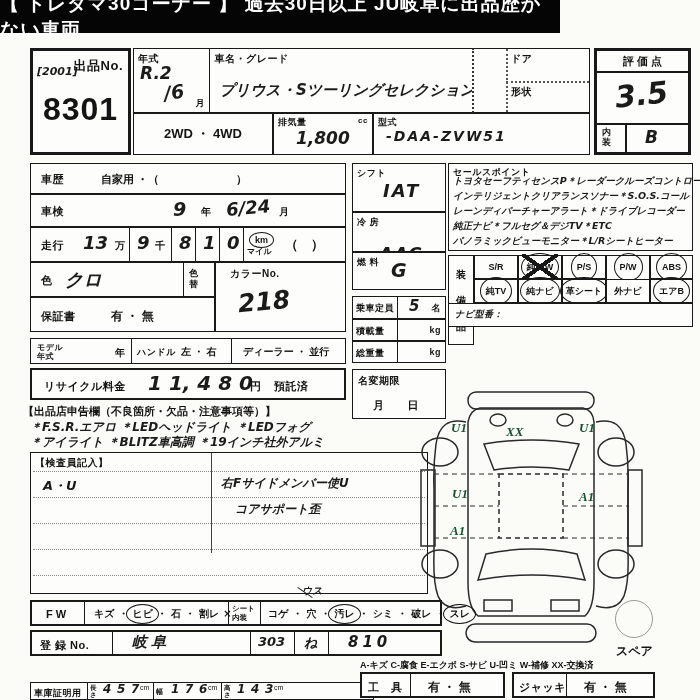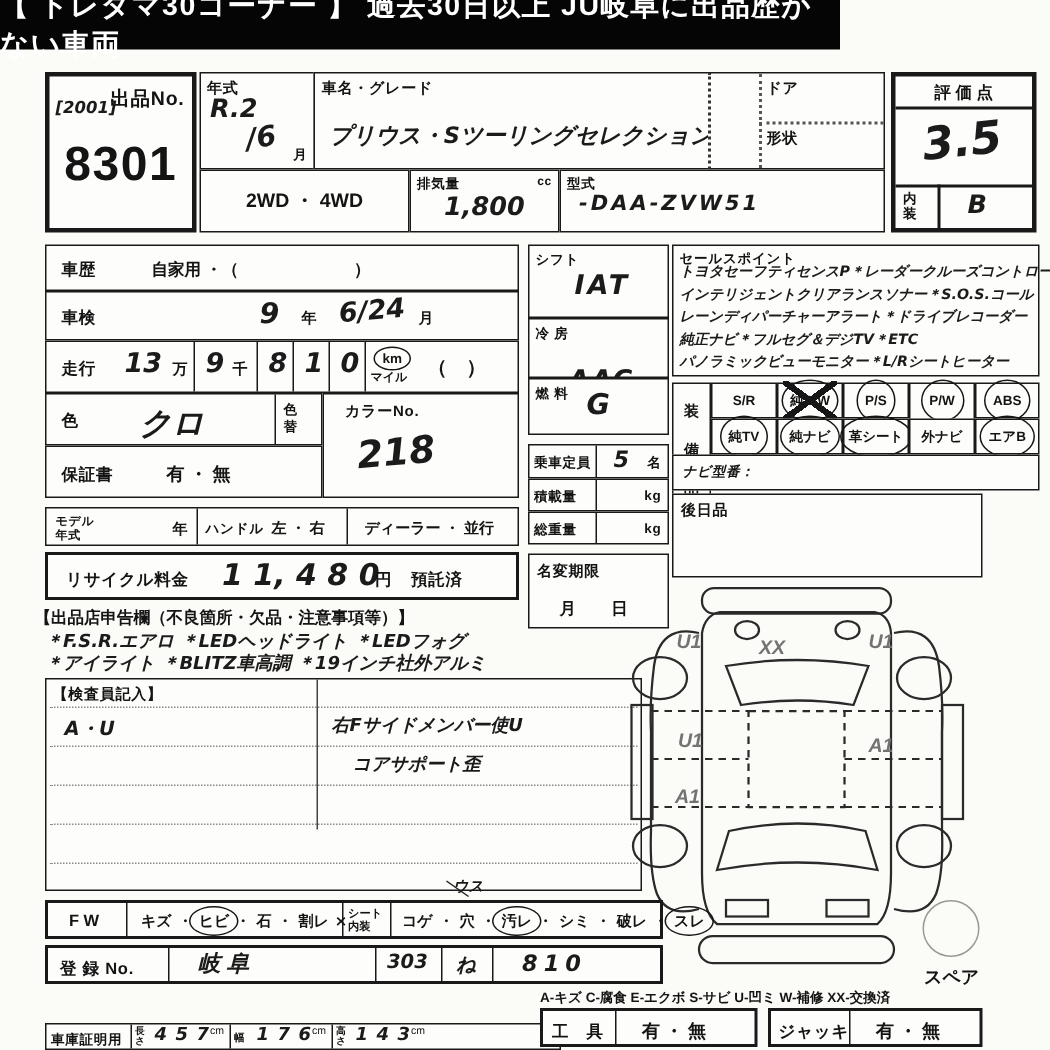--- a/index.html
+++ b/index.html
@@ -12,22 +12,22 @@
   .hw{font-family:"DejaVu Sans",sans-serif;font-style:italic;font-weight:600;color:#1b1b1b;}
   .dotline{position:absolute;border-top:1.4px dotted #8a8a8a;height:0;}
   [data-state]{position:relative;display:inline-block;padding:0 2px;}
   [data-state="circled"]::before, [data-state="crossed"]::before{
      content:"";position:absolute;inset:-3px -4px;border:1.7px solid #161616;border-radius:50%;}
   [data-state="crossed"]::after{
      content:"";position:absolute;inset:-2px -3px;
      background:linear-gradient(to top right,transparent 45%,#161616 45%,#161616 55%,transparent 55%),
                 linear-gradient(to bottom right,transparent 45%,#161616 45%,#161616 55%,transparent 55%);}
   [data-state="hw"]{font-family:"DejaVu Sans",sans-serif;font-style:italic;font-weight:700;}
-  .mark{position:absolute;font-family:Liberation Sans, sans-serif;font-style:italic;font-weight:700;
-        font-size:13px;color:#737373;}
+  .mark{position:absolute;font-family:Liberation Serif, serif;font-style:italic;font-weight:700;
+        font-size:13px;color:#14532d;}
   .sup{font-size:7px;vertical-align:super;}
 </style>
 </head>
 <body>
 
 <div class="sheet">
 
   <div class="abs" style="left:0;top:0;width:560px;height:33px;background:#050505;color:#fff;
               display:flex;align-items:center;justify-content:center;font-size:19px;font-weight:bold;letter-spacing:1px;">【 トレタマ30コーナー 】 過去30日以上 JU岐阜に出品歴がない車両</div>
 
@@ -103,21 +103,21 @@
     <span class="hw abs" style="left:172px;top:4px;font-size:18px;">1</span>
     <span class="abs" style="left:188px;top:0;bottom:0;width:24px;border-left:1px solid #191919;"></span>
     <span class="hw abs" style="left:196px;top:4px;font-size:18px;">0</span>
     <span class="abs" style="left:212px;top:0;bottom:0;border-left:1px solid #191919;"></span>
     <span class="abs" data-state="circled" style="left:222px;top:1px;font-size:9px;font-weight:bold;">km</span>
     <span class="abs" style="left:216px;top:18px;font-size:8px;font-weight:bold;">マイル</span>
     <span class="abs" style="left:254px;top:8px;font-size:13px;font-weight:bold;">（　）</span>
   </div>
   <div class="cell" style="left:30px;top:262px;width:185px;height:35px;">
     <span class="lbl abs" style="left:10px;top:10px;font-size:11px;">色</span>
-    <span class="hw abs" style="left:62px;top:5px;font-size:21px;">クロ</span>
+    <span class="hw abs" style="left:34px;top:5px;font-size:18px;">クロ</span>
     <span class="abs" style="left:152px;top:0;bottom:0;border-left:1.5px solid #191919;"></span>
     <span class="lbl abs" style="left:158px;top:5px;font-size:9px;width:12px;line-height:1.2;">色替</span>
   </div>
   <div class="cell" style="left:30px;top:297px;width:185px;height:35px;">
     <span class="lbl abs" style="left:10px;top:11px;font-size:11px;">保証書</span>
     <span class="abs" style="left:80px;top:10px;font-size:12px;font-weight:bold;">有 ・ 無</span>
   </div>
   <div class="cell" style="left:215px;top:262px;width:131px;height:70px;">
     <span class="lbl abs" style="left:14px;top:4px;font-size:10px;">カラーNo.</span>
     <span class="hw abs" style="left:22px;top:24px;font-size:25px;transform:rotate(-5deg);">218</span>
@@ -208,23 +208,20 @@
   <div class="cell" style="left:562px;top:279px;width:44px;height:24px;border-width:1px;text-align:center;">
     <span data-state="circled" style="font-size:9px;font-weight:bold;line-height:22px;">革シート</span></div>
   <div class="cell" style="left:606px;top:279px;width:44px;height:24px;border-width:1px;text-align:center;">
     <span data-state="plain" style="font-size:9px;font-weight:bold;line-height:22px;">外ナビ</span></div>
   <div class="cell" style="left:650px;top:279px;width:43px;height:24px;border-width:1px;text-align:center;">
     <span data-state="circled" style="font-size:9px;font-weight:bold;line-height:22px;">エアB</span></div>
   <div class="cell" style="left:448px;top:303px;width:245px;height:24px;border-width:1px;font-style:italic;">
     <span class="lbl abs" style="left:6px;top:4px;font-size:9px;">ナビ型番：</span>
   </div>
 
-  <div class="cell" style="left:448px;top:329px;width:207px;height:56px;border-width:1px;">
-    <span class="lbl abs" style="left:5px;top:3px;font-size:10px;">後日品</span>
-  </div>
 
   <div class="abs" style="left:23px;top:404px;font-size:11px;font-weight:bold;">【出品店申告欄（不良箇所・欠品・注意事項等）】</div>
   <div class="hw abs" style="left:30px;top:419px;font-size:12px;white-space:nowrap;">＊F.S.R.エアロ ＊LEDヘッドライト ＊LEDフォグ</div>
   <div class="hw abs" style="left:30px;top:434px;font-size:12px;white-space:nowrap;">＊アイライト ＊BLITZ車高調 ＊19インチ社外アルミ</div>
 
   <div class="cell" style="left:30px;top:452px;width:398px;height:142px;border-width:1px;">
     <span class="lbl abs" style="left:4px;top:3px;font-size:10px;">【検査員記入】</span>
     <div class="dotline" style="left:2px;right:2px;top:18px;"></div>
     <div class="dotline" style="left:2px;right:2px;top:44px;"></div>
     <div class="dotline" style="left:2px;right:2px;top:70px;"></div>

